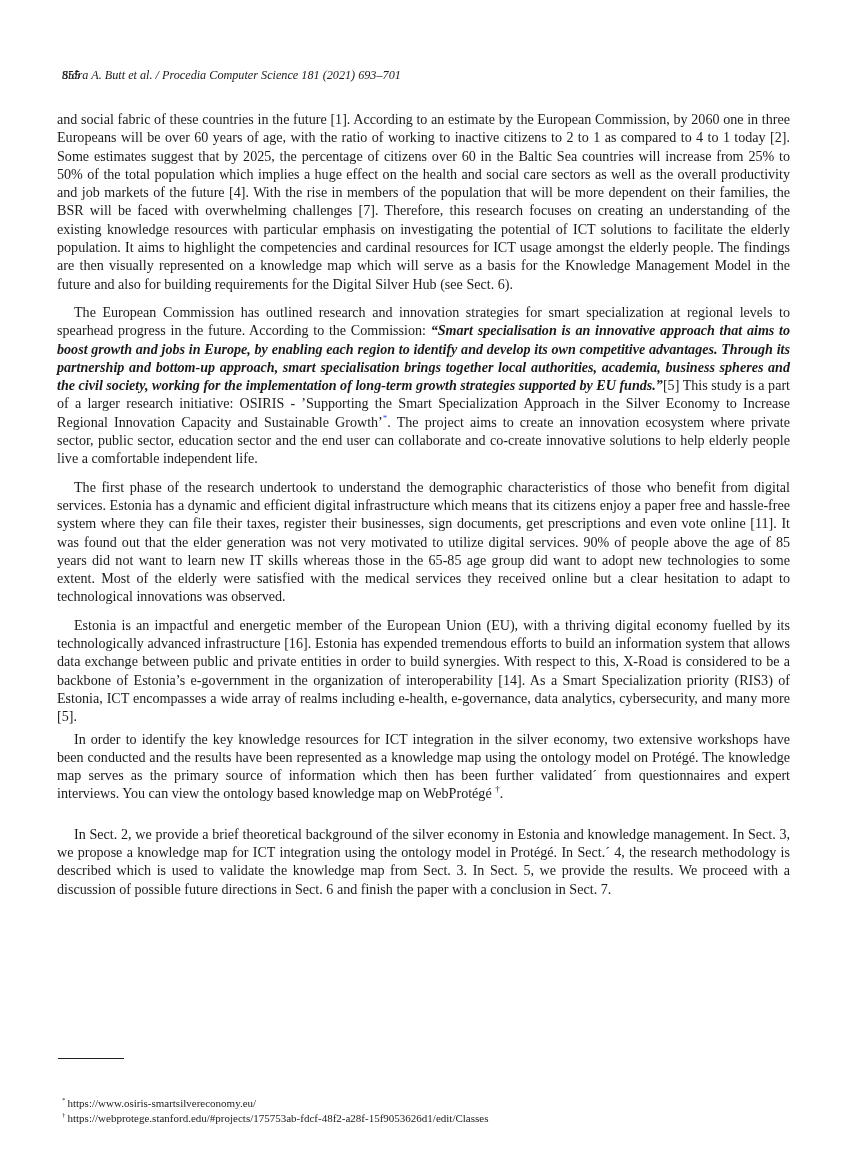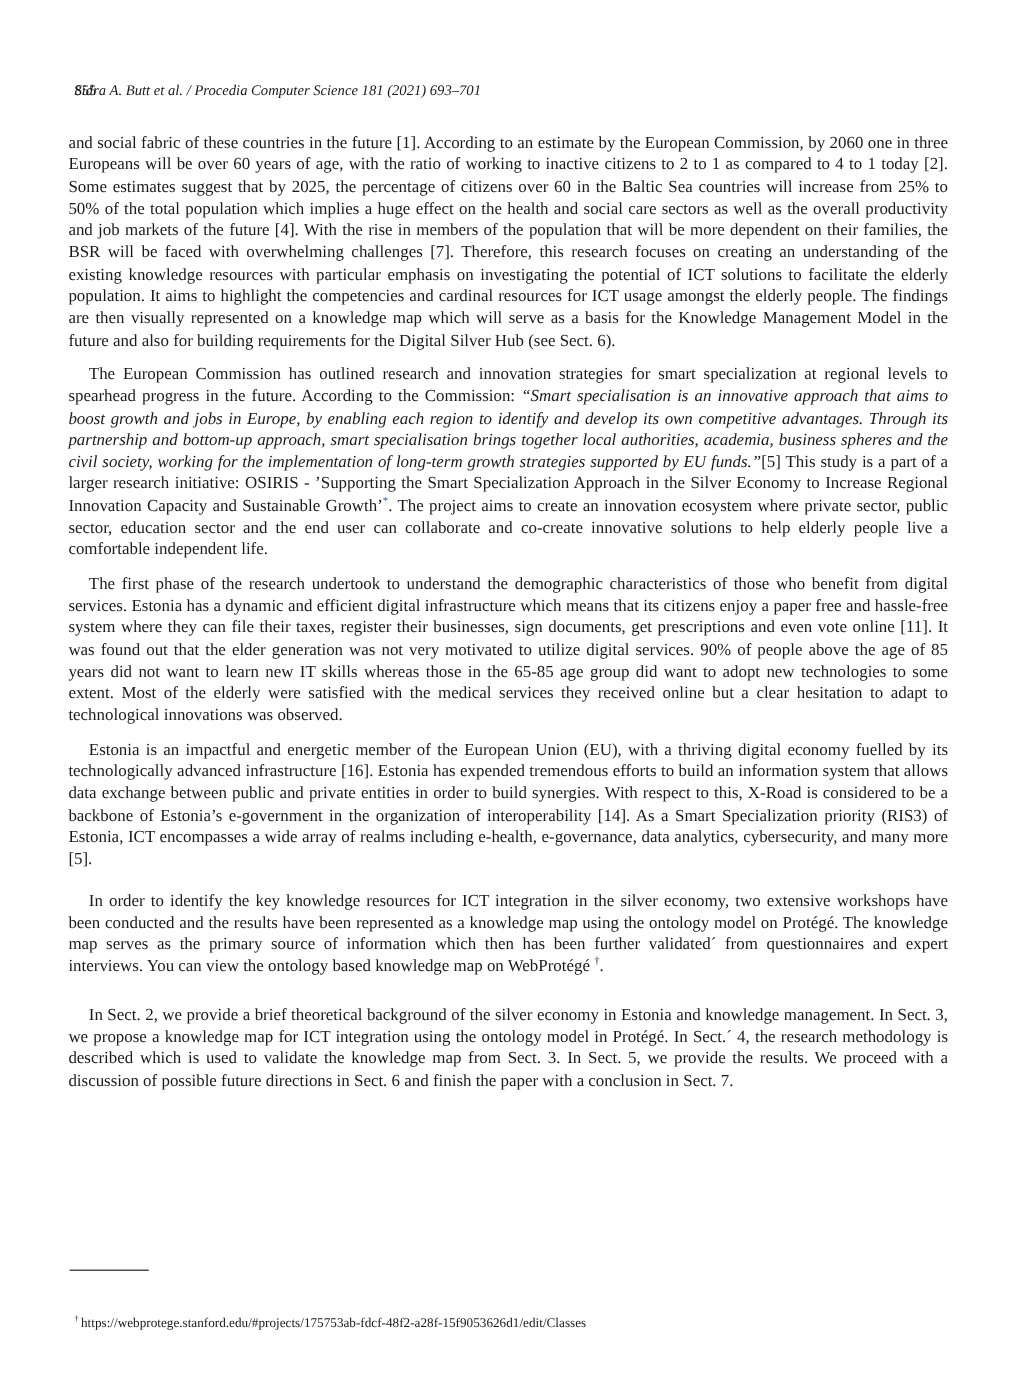--- a/index.html
+++ b/index.html
@@ -6,22 +6,22 @@
   body { width: 846px; height: 1155px; position: relative; overflow: hidden;
          font-family: "Liberation Serif", serif; color: #1a1a1a; }
   .header { position: absolute; top: 68px; left: 62px; width: 722px; font-size: 12.2px; }
   .page-num { position: absolute; left: 0; top: 0; }
   .running-head { position: absolute; left: 0; width: 722px; text-align: left; font-style: italic; top: 0; }
   .body { position: absolute; top: 110px; left: 57px; width: 733px; font-size: 14.1px;
           line-height: 18.3px; text-align: justify; }
   .body p { margin: 0 0 10px 0; text-indent: 17px; }
   .body p.first { text-indent: 0; font-family: Liberation Serif, serif; }
   .body p.tight { margin-bottom: 0; }
-  .body p.gap { margin-top: 16px; margin-bottom: 22px; }
-  em { font-style: italic; }
+  .body p.gap { margin-top: 4px; margin-bottom: 22px; }
+  em { font-style: italic; font-weight: bold; }
   .sup { font-size: 9px; vertical-align: super; line-height: 0; }
   .sup.blue { color: #2a4fd6; }
   .footrule { position: absolute; top: 1058px; left: 58px; width: 66px; border-top: 1px solid #222; }
   .footnotes { position: absolute; top: 1096px; left: 62px; font-size: 11px; line-height: 15px; }
   .footnotes .mark { font-size: 7px; vertical-align: super; line-height: 0; margin-right: 2px; }
 </style>
 </head>
 <body>
 
 <div class="header">
@@ -34,14 +34,15 @@
   <p><span>The European Commission has outlined research and innovation strategies for smart specialization at regional levels to spearhead progress in the future. According to the Commission: </span><em>“Smart specialisation is an innovative approach that aims to boost growth and jobs in Europe, by enabling each region to identify and develop its own competitive advantages. Through its partnership and bottom-up approach, smart specialisation brings together local authorities, academia, business spheres and the civil society, working for the implementation of long-term growth strategies supported by EU funds.”</em><span>[5] This study is a part of a larger research initiative: OSIRIS - ’Supporting the Smart Specialization Approach in the Silver Economy to Increase Regional Innovation Capacity and Sustainable Growth’</span><span class="sup blue">*</span><span>. The project aims to create an innovation ecosystem where private sector, public sector, education sector and the end user can collaborate and co-create innovative solutions to help elderly people live a comfortable independent life.</span></p>
   <p>The first phase of the research undertook to understand the demographic characteristics of those who benefit from digital services. Estonia has a dynamic and efficient digital infrastructure which means that its citizens enjoy a paper free and hassle-free system where they can file their taxes, register their businesses, sign documents, get prescriptions and even vote online [11]. It was found out that the elder generation was not very motivated to utilize digital services. 90% of people above the age of 85 years did not want to learn new IT skills whereas those in the 65-85 age group did want to adopt new technologies to some extent. Most of the elderly were satisfied with the medical services they received online but a clear hesitation to adapt to technological innovations was observed.</p>
   <p class="tight">Estonia is an impactful and energetic member of the European Union (EU), with a thriving digital economy fuelled by its technologically advanced infrastructure [16]. Estonia has expended tremendous efforts to build an information system that allows data exchange between public and private entities in order to build synergies. With respect to this, X-Road is considered to be a backbone of Estonia’s e-government in the organization of interoperability [14]. As a Smart Specialization priority (RIS3) of Estonia, ICT encompasses a wide array of realms including e-health, e-governance, data analytics, cybersecurity, and many more [5].</p>
   <p class="gap"><span>In order to identify the key knowledge resources for ICT integration in the silver economy, two extensive workshops have been conducted and the results have been represented as a knowledge map using the ontology model on Protégé. The knowledge map serves as the primary source of information which then has been further validated´ from questionnaires and expert interviews. You can view the ontology based knowledge map on WebProtégé </span><span class="sup">†</span><span>.</span></p>
   <p>In Sect. 2, we provide a brief theoretical background of the silver economy in Estonia and knowledge management. In Sect. 3, we propose a knowledge map for ICT integration using the ontology model in Protégé. In Sect.´ 4, the research methodology is described which is used to validate the knowledge map from Sect. 3. In Sect. 5, we provide the results. We proceed with a discussion of possible future directions in Sect. 6 and finish the paper with a conclusion in Sect. 7.</p>
 </div>
 
 <div class="footrule"></div>
 
 <div class="footnotes">
+  <div><span class="mark">*</span><span>https://www.osiris-smartsilvereconomy.eu/</span></div>
   <div><span class="mark">†</span><span>https://webprotege.stanford.edu/#projects/175753ab-fdcf-48f2-a28f-15f9053626d1/edit/Classes</span></div>
 </div>
 
 </body></html>

